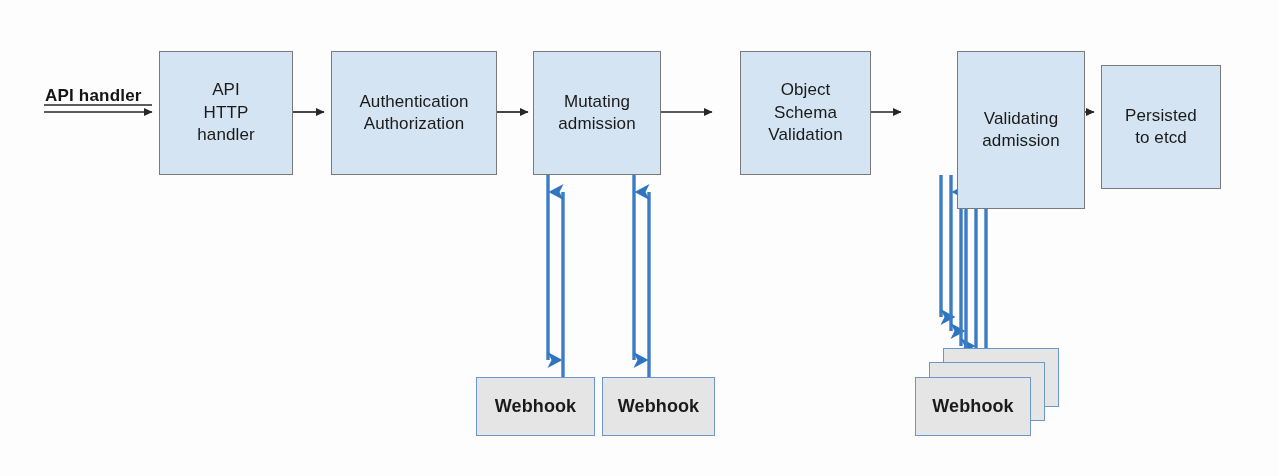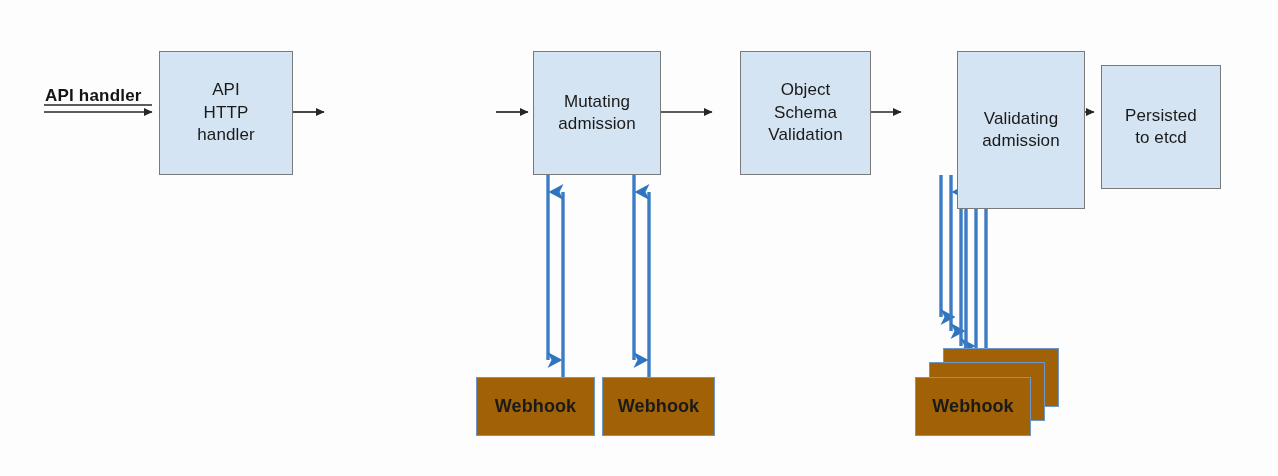--- a/index.html
+++ b/index.html
@@ -41,21 +41,21 @@
     line-height: 1.32;
     letter-spacing: 0.1px;
     white-space: pre-line;
     z-index: 3;
   }
 
   
   .webhook-box {
     position: absolute;
     box-sizing: border-box;
-    background: #a16207;
+    background: #e5e5e5;
     border: 1.5px solid #6d97c9;
     display: flex;
     align-items: center;
     justify-content: center;
     text-align: center;
     color: #1a1a1a;
     font-size: 18px;
     font-weight: 600;
     letter-spacing: 0.1px;
   }
@@ -144,20 +144,22 @@
 
     <line x1="44" y1="105" x2="152" y2="105" stroke="#262626" stroke-width="1.4"></line>
   </svg>
 
   <div class="entry-label" style="left:45px; top:86px;">API handler</div>
 
   <div class="stage-box" style="left:159px; top:51px; width:134px; height:124px;">API
 HTTP
 handler</div>
 
+  <div class="stage-box" style="left:331px; top:51px; width:166px; height:124px;">Authentication
+Authorization</div>
 
   <div class="stage-box" style="left:533px; top:51px; width:128px; height:124px;">Mutating
 admission</div>
 
   <div class="stage-box" style="left:712px; top:51px; width:131px; height:124px;margin-left:28px;">Object
 Schema
 Validation</div>
 
   <div class="stage-box" style="left:957px; top:51px; width:128px; height:158px;">Validating
 admission</div>

